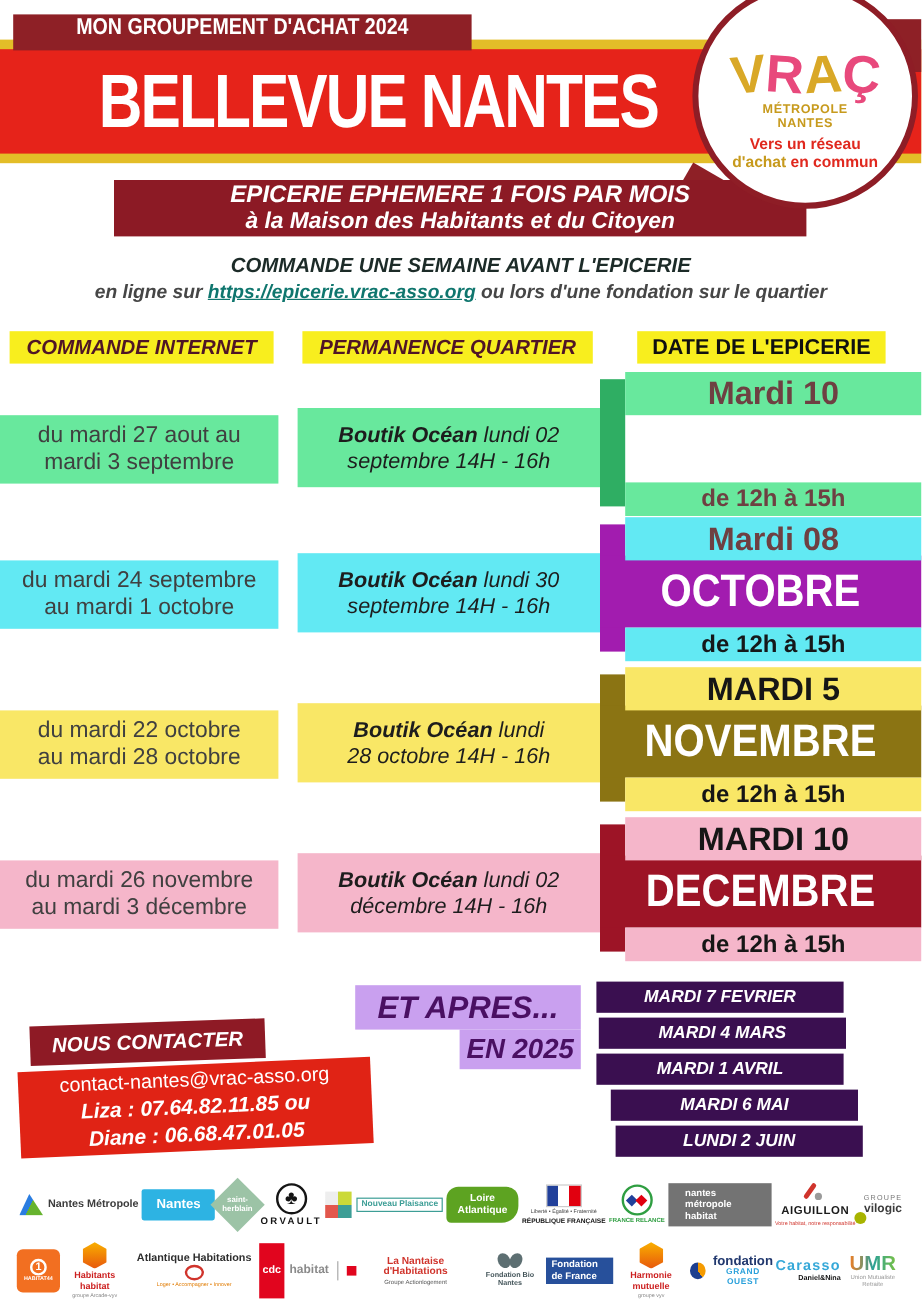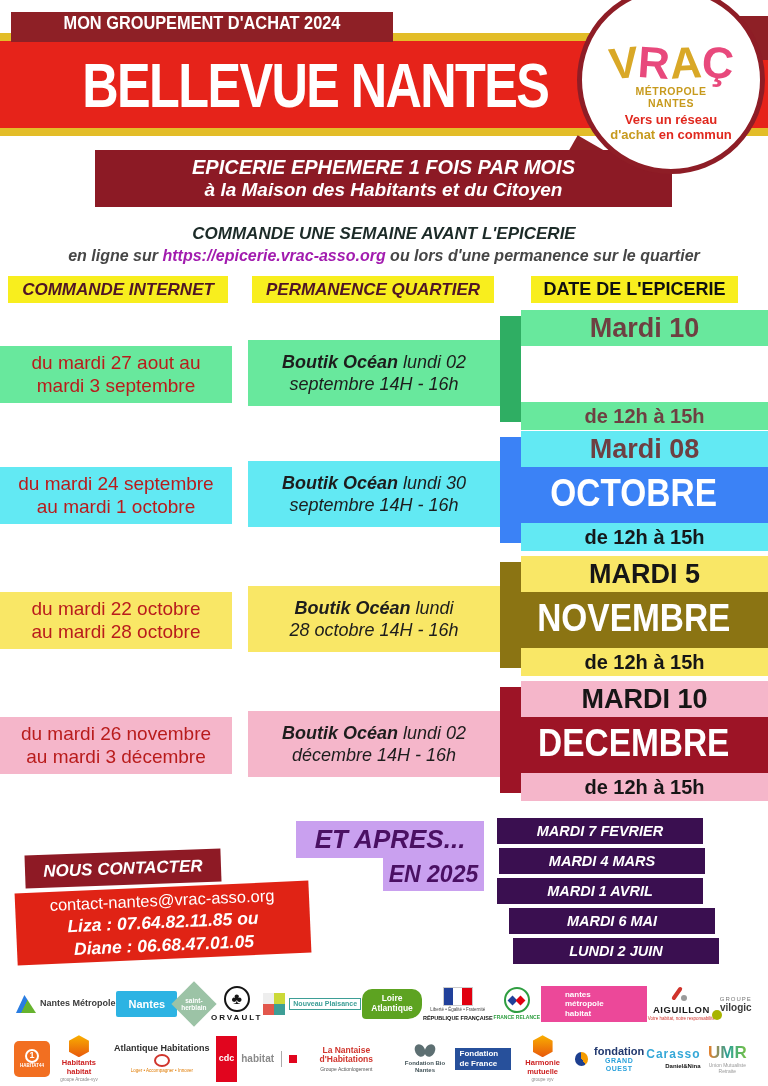--- a/index.html
+++ b/index.html
@@ -26,61 +26,61 @@
   .vl0{color:#d9a827;transform:rotate(-6deg);}
   .vl1{color:#e8497c;transform:rotate(4deg);}
   .vl2{color:#d9a827;transform:rotate(-3deg);}
   .vl3{color:#e8497c;transform:rotate(5deg);}
   .vrac-met{color:#c79a1d;font-size:10.5px;font-weight:bold;letter-spacing:.5px;line-height:1.2;margin-top:2px;}
   .vrac-tag{font-size:13px;font-weight:bold;line-height:1.15;margin-top:3px;}
   .tag-red{color:#e0281e;}
   .tag-gold{color:#c79a1d;}
 
   
-  #banner{left:95px;top:150px;width:577px;height:57px;background:#8c1a25;color:#fff;
+  #banner{left:95px;top:150px;width:577px;height:47px;background:#8c1a25;color:#fff;
           font-weight:bold;font-style:italic;display:flex;flex-direction:column;
           align-items:center;justify-content:center;line-height:1.2;text-align:center;}
   .banner-l1{font-size:20px;}
   .banner-l2{font-size:19px;}
 
   
-  #notice{left:0;top:212px;width:768px;text-align:center;font-weight:bold;font-style:italic;margin-top:12px;}
+  #notice{left:0;top:212px;width:768px;text-align:center;font-weight:bold;font-style:italic;}
   .notice-l1{font-size:17px;color:#1c2b28;}
   .notice-l2{font-size:16px;color:#464646;margin-top:3px;}
-  .url{color:#a21caf;}
+  .url{color:#0f766e;text-decoration:underline;}
 
   
   .thead{position:absolute;top:276px;height:27px;background:#f8ee1e;display:flex;align-items:center;
          justify-content:center;font-weight:bold;font-style:italic;font-size:17px;color:#4f1526;}
   #th1{left:8px;width:220px;}
   #th2{left:252px;width:242px;}
   #th3{left:531px;width:207px;color:#101010;font-style:normal;font-size:18px;}
 
   
   .trow{position:absolute;left:0;width:768px;height:122px;}
   #row1{top:310px;} #row2{top:431px;} #row3{top:556px;} #row4{top:681px;}
   .cell1{position:absolute;left:0;top:36px;width:232px;height:57px;display:flex;flex-direction:column;
-         align-items:center;justify-content:center;font-size:19px;color:#b91c1c;line-height:1.16;}
+         align-items:center;justify-content:center;font-size:19px;color:#404040;line-height:1.16;}
   .cell2{position:absolute;left:248px;top:30px;width:252px;height:66px;display:flex;flex-direction:column;
          align-items:center;justify-content:center;font-size:18px;font-style:italic;color:#1d1d1d;line-height:1.25;}
   .pb{font-weight:bold;}
   .rcol{position:absolute;left:500px;top:0;width:268px;height:122px;}
   .tab{position:absolute;left:0;top:6px;width:21px;height:106px;}
   .month{position:absolute;left:0;top:32px;width:268px;height:60px;color:#fff;font-weight:bold;
          display:flex;align-items:center;justify-content:center;font-size:38px;}
   .month span{display:inline-block;transform:scaleX(.88);white-space:nowrap;}
   .day{position:absolute;left:21px;top:0;width:247px;height:36px;display:flex;align-items:center;
        justify-content:center;font-weight:bold;font-size:27px;}
   .hours{position:absolute;left:21px;top:92px;width:247px;height:28px;display:flex;align-items:center;
        justify-content:center;font-weight:bold;font-size:20px;}
   .r1 .cell1,.r1 .cell2,.r1 .day,.r1 .hours{background:#68e89d;}
   .r1 .tab,.r1 .month{background:#2fae63;}
   .r1 .day,.r1 .hours{color:#6e4042;}
   .r2 .cell1,.r2 .cell2,.r2 .day,.r2 .hours{background:#62e9f3;}
-  .r2 .tab,.r2 .month{background:#3b82f6;}
+  .r2 .tab,.r2 .month{background:#a21caf;}
   .r2 .day{color:#6e4042;} .r2 .hours{color:#15181a;}
   .r3 .cell1,.r3 .cell2,.r3 .day,.r3 .hours{background:#f9e766;}
   .r3 .tab,.r3 .month{background:#8b7413;}
   .r3 .day,.r3 .hours{color:#161616;}
   .r4 .cell1,.r4 .cell2,.r4 .day,.r4 .hours{background:#f5b6ca;}
   .r4 .tab,.r4 .month{background:#9d1426;}
   .r4 .day,.r4 .hours{color:#161616;}
 
   
   .lav{background:#c9a0ef;color:#4a1063;font-weight:bold;font-style:italic;
@@ -121,21 +121,21 @@
          border-radius:10px 10px 14px 4px;line-height:1.15;}
   .ic-rf{width:30px;height:19px;background:linear-gradient(90deg,#21409a 0 33%,#fff 33% 66%,#e1000f 66%);
          border:1px solid #ccc;box-sizing:border-box;}
   .rf-sub{font-size:4.5px;color:#444;}
   .rf-lbl{font-size:5.5px;font-weight:bold;color:#111;}
   .ic-fr{width:26px;height:26px;border-radius:50%;border:2.5px solid #2f9e41;box-sizing:border-box;
          display:flex;align-items:center;justify-content:center;gap:1px;}
   .fr-b{width:7px;height:7px;background:#21409a;transform:rotate(45deg);}
   .fr-r{width:7px;height:7px;background:#e1000f;transform:rotate(45deg);}
   .fr-lbl{font-size:5px;font-weight:bold;color:#2f9e41;}
-  .ic-nmh{background:#ec4899;color:#fff;font-weight:bold;font-size:8px;line-height:1.15;padding:4px 24px;
+  .ic-nmh{background:#737373;color:#fff;font-weight:bold;font-size:8px;line-height:1.15;padding:4px 14px;
           text-align:left;width:58px;text-transform:lowercase;}
   .aig-slash{width:4px;height:15px;background:#d0342c;transform:rotate(35deg);border-radius:2px;display:inline-block;}
   .aig-dot{width:6px;height:6px;background:#9a9a9a;border-radius:50%;display:inline-block;margin-left:2px;}
   .aig-lbl{font-size:9.5px;font-weight:bold;color:#1a1a1a;letter-spacing:.5px;}
   .aig-sub{font-size:4.5px;color:#d0342c;}
   .ic-vl{width:20px;height:20px;background:linear-gradient(135deg,#b5b5b5 55%,#c9473f 55%);
          clip-path:polygon(50% 0,100% 35%,100% 100%,0 100%,0 35%);position:relative;}
   .vl-dot{width:10px;height:10px;border-radius:50%;background:#a8b400;position:absolute;left:-4px;top:6px;}
   .vl-wrap{position:relative;}
   .vl-g{font-size:6px;color:#777;letter-spacing:1px;}
@@ -204,21 +204,21 @@
     </div>
   </div>
 
   <div class="abs" id="banner">
     <div class="banner-l1">EPICERIE EPHEMERE 1 FOIS PAR MOIS</div>
     <div class="banner-l2">à la Maison des Habitants et du Citoyen</div>
   </div>
 
   <div class="abs" id="notice">
     <div class="notice-l1">COMMANDE UNE SEMAINE AVANT L'EPICERIE</div>
-    <div class="notice-l2"><span>en ligne sur </span><span class="url">https://epicerie.vrac-asso.org</span><span> ou lors d'une permanence sur le quartier</span></div>
+    <div class="notice-l2"><span>en ligne sur </span><span class="url">https://epicerie.vrac-asso.org</span><span> ou lors d'une fondation sur le quartier</span></div>
   </div>
 
   <div class="thead" id="th1">COMMANDE INTERNET</div>
   <div class="thead" id="th2">PERMANENCE QUARTIER</div>
   <div class="thead" id="th3">DATE DE L'EPICERIE</div>
 
   <div class="trow r1" id="row1">
     <div class="cell1">
       <div>du mardi 27 aout au</div>
       <div>mardi 3 septembre</div>

